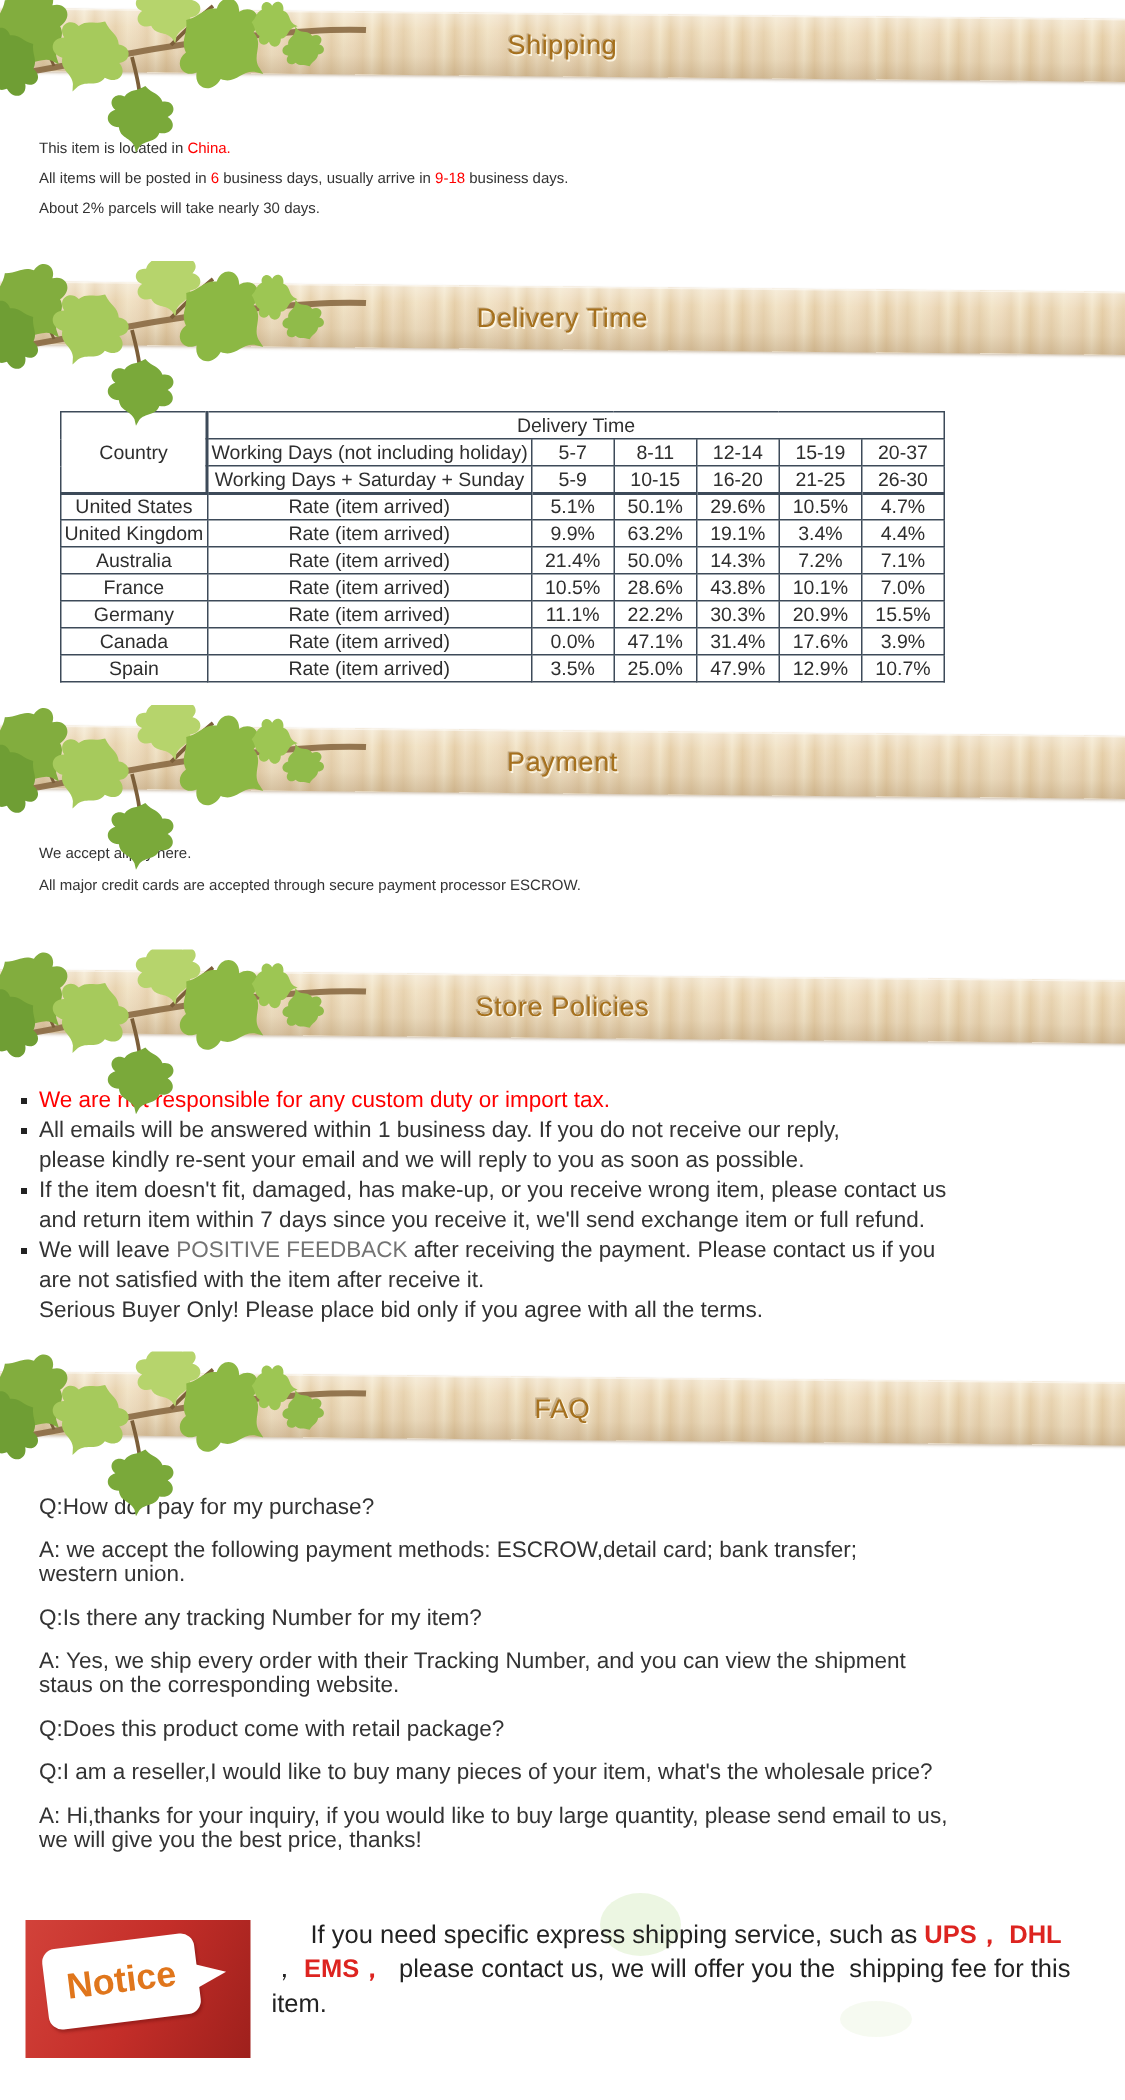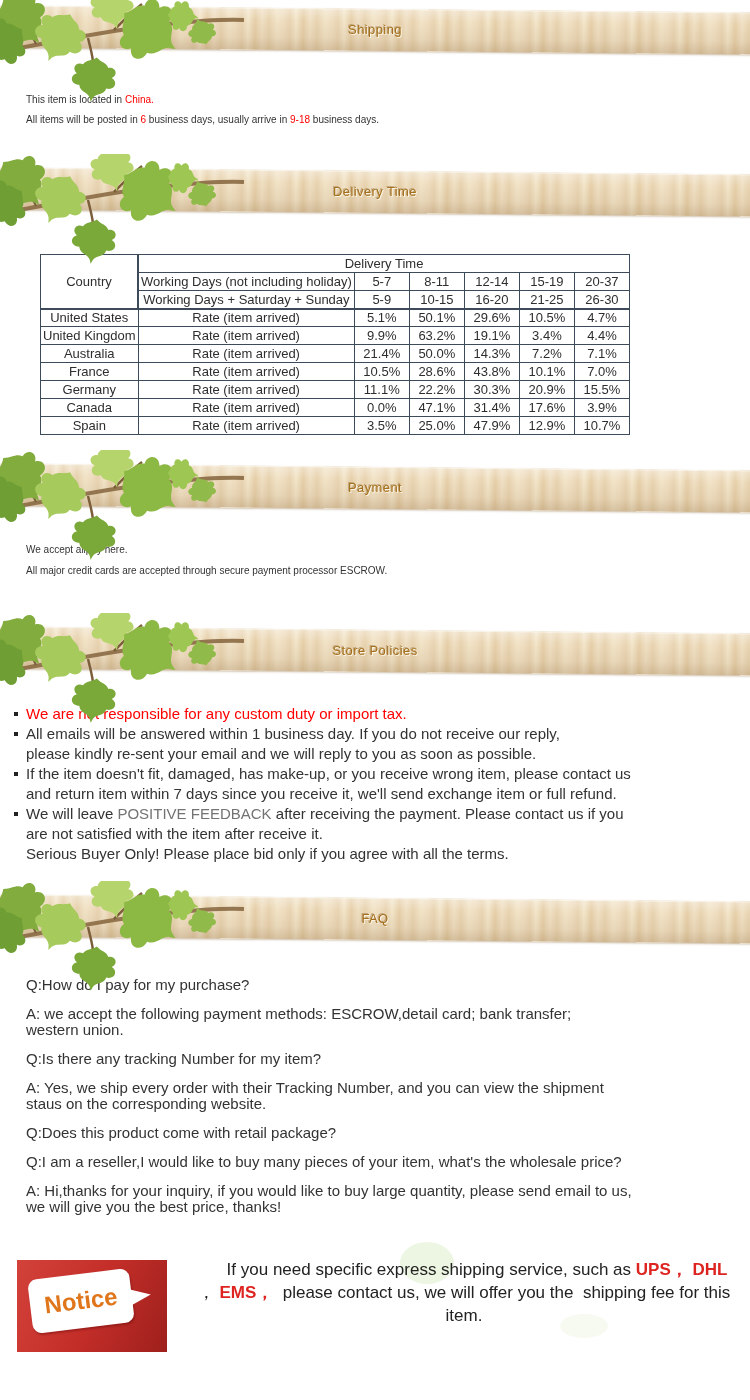--- a/index.html
+++ b/index.html
@@ -20,21 +20,21 @@
       linear-gradient(180deg, rgba(255,255,255,0.35) 0%, rgba(255,255,255,0) 28%, rgba(150,115,70,0.10) 70%, rgba(140,105,60,0.28) 100%),
       repeating-linear-gradient(90deg,
         #efddc0 0px, #e9d4b2 6px, #f3e6cb 12px, #e6cfa9 19px,
         #f0e0c4 26px, #e8d3b0 33px, #f2e4c8 41px, #efddc0 48px);
     box-shadow: 0 1px 2px rgba(150,120,80,0.45), inset 0 1px 0 rgba(255,255,255,0.5);
     z-index: 1;
   }
   .banner-title {
     position: absolute; left: 0; right: 0; top: 1px; height: 42px;
     line-height: 42px; text-align: center;
-    font-size: 13px; letter-spacing: 0.4px;
+    font-size: 18px; letter-spacing: 0.4px;
     color: #a5701d;
     text-shadow: 1px 1px 0 rgba(255,250,235,0.85), -1px -1px 0 rgba(120,82,28,0.35);
     z-index: 3;
   }
   .ivy { position: absolute; left: -4px; top: -16px; z-index: 2; pointer-events: none; }
   
   .txt { font-size: 10px; line-height: 20px; }
   .red { color: #ff0000; }
   .ship-text { margin: 38px 0 0 26px; }
   .pay-text  { margin: 29px 0 0 26px; line-height: 21px; }
@@ -87,21 +87,21 @@
   }
   .notice-bubble .badge {
     position: absolute; left: 0; top: 0; width: 102px; height: 54px;
     line-height: 54px; text-align: center;
     font-size: 24px; font-weight: bold; color: #e0761c;
     text-shadow: 0 1px 0 rgba(255,255,255,0.7);
   }
   .notice-text {
     position: absolute; left: 181px; top: 4px; width: 566px;
     font-size: 17px; line-height: 23px; color: #222;
-    text-indent: 26px; z-index: 2; text-align: center;
+    text-indent: 26px; z-index: 2;
   }
   .notice-text span { white-space: pre-wrap; }
   .notice-red { color: #dd2420; font-weight: bold; }
   .wm { position: absolute; border-radius: 50%; z-index: 1; }
   .wm1 { left: 400px; top: -12px; width: 54px; height: 42px; background: #e2f1d3; opacity: 0.65; }
   .wm2 { left: 560px; top: 60px; width: 48px; height: 24px; background: #eef6e6; opacity: 0.55; }
   .m-b1 { margin-top: 8px; }
   .m-b2 { margin-top: 40px; }
   .m-b3 { margin-top: 31px; text-decoration: underline; }
   .m-b4 { margin-top: 48px; }
@@ -134,20 +134,21 @@
   <div class="plank"></div>
   <div class="banner-title">Shipping</div>
   <svg class="ivy" width="260" height="110" viewBox="0 0 260 110">
       <use href="#ivy-cluster"></use>
     </svg>
 </div>
 
 <div class="txt ship-text">
   <div><span>This item is located in </span><span class="red">China.</span></div>
   <div><span>All items will be posted in </span><span class="red">6</span><span> business days, usually arrive in </span><span class="red">9-18</span><span> business days.</span></div>
+  <div><span>About 2% parcels will take nearly 30 days.</span></div>
 </div>
 
 <div class="banner m-b2">
   <div class="plank"></div>
   <div class="banner-title">Delivery Time</div>
   <svg class="ivy" width="260" height="110" viewBox="0 0 260 110">
       <use href="#ivy-cluster"></use>
     </svg>
 </div>
 

